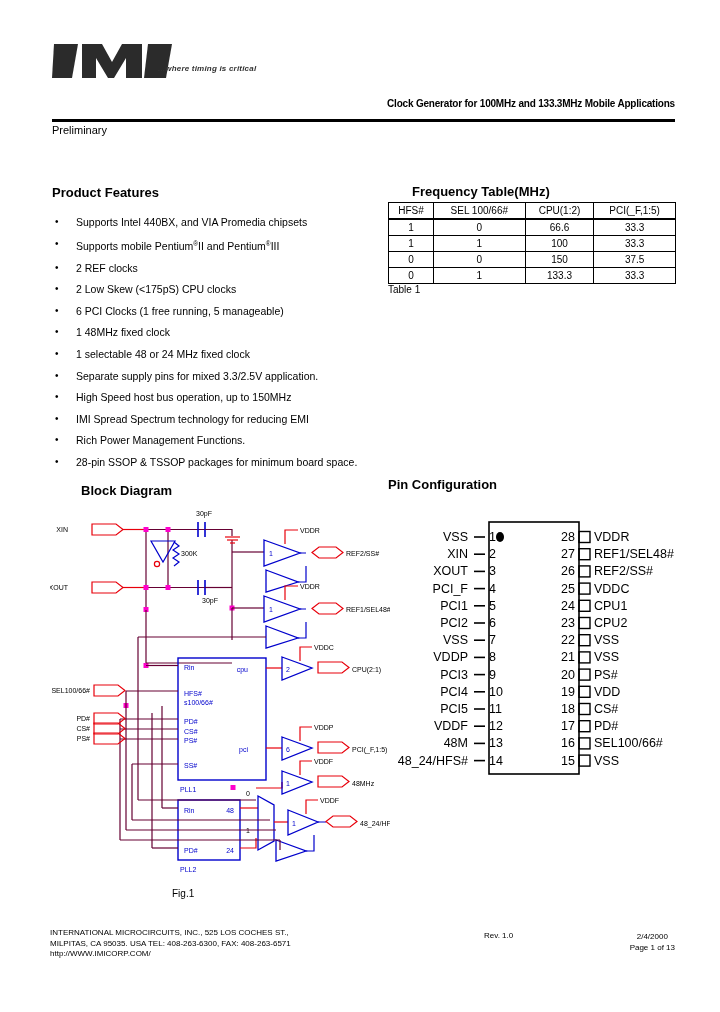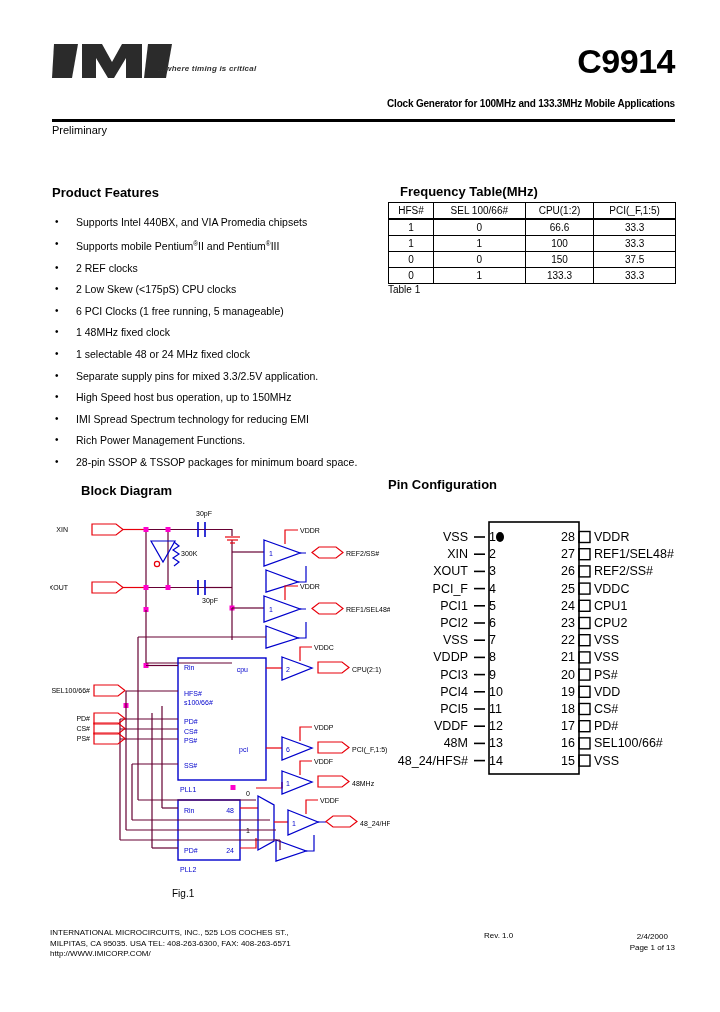--- a/index.html
+++ b/index.html
@@ -64,21 +64,21 @@
   }
 
   
   .heading {
     position: absolute;
     font-size: 13px;
     font-weight: bold;
     text-align: right;
   }
   #h-features  { left: 52px;  top: 185px; }
-  #h-freq      { left: 388px; top: 184px; padding-left: 12px; }
+  #h-freq      { left: 400px; top: 184px; padding-left: 12px; }
   #h-block     { left: 52px;  top: 483px; padding-left: 29px; }
   #h-pin       { left: 388px; top: 477px; }
 
   
   .features {
     position: absolute;
     left: 52px; top: 216px;
     width: 320px;
   }
   .feat {
@@ -167,21 +167,20 @@
 
   <div class="logo">
     <svg width="230" height="42" viewBox="0 0 230 42">
       <polygon points="2,6 26,6 20,40 0,40" fill="#2b2b2b"></polygon>
       <polygon points="30,6 50,6 60,24 70,6 90,6 90,40 74,40 74,20 62,40 56,40 44,20 44,40 30,40" fill="#2b2b2b"></polygon>
       <polygon points="96,6 120,6 114,40 92,40" fill="#2b2b2b"></polygon>
     </svg>
   </div>
   <div class="tagline">...where timing is critical</div>
 
-  <div class="part-number">C9914</div>
   <div class="subtitle">Clock Generator for 100MHz and 133.3MHz Mobile Applications</div>
   <div class="header-rule"></div>
   <div class="preliminary">Preliminary</div>
 
   <div class="heading" id="h-features">Product Features</div>
   <div class="features" id="features-list">
       <div class="feat"><span class="bullet">•</span><span>Supports Intel 440BX, and VIA Promedia chipsets</span></div>
       <div class="feat"><span class="bullet">•</span><span>Supports mobile Pentium<sup>®</sup>II and Pentium<sup>®</sup>III</span></div>
       <div class="feat"><span class="bullet">•</span><span>2 REF clocks</span></div>
       <div class="feat"><span class="bullet">•</span><span>2 Low Skew (&lt;175pS) CPU clocks</span></div>

